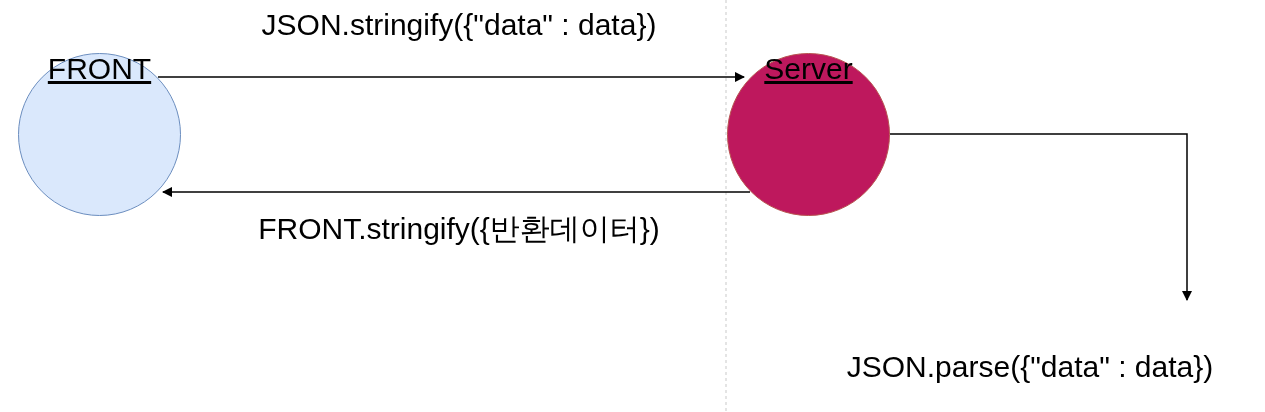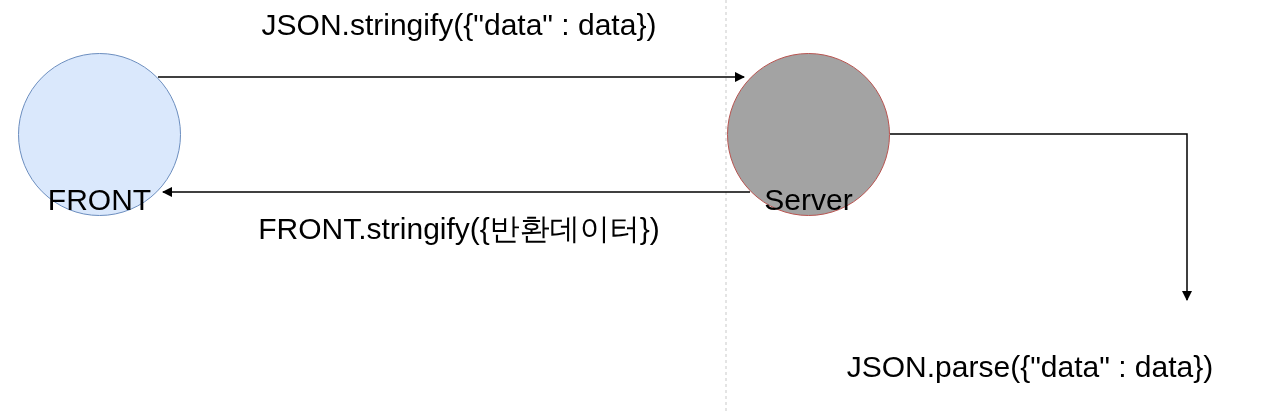--- a/index.html
+++ b/index.html
@@ -32,36 +32,37 @@
     stroke-width: 1.5;
     fill: none;
   }
   .node {
     position: absolute;
     width: 163px;
     height: 163px;
     border-radius: 50%;
     box-sizing: border-box;
     display: flex;
-    align-items: flex-end;
+    align-items: flex-start;
     justify-content: center;
     font-size: 30px;
     line-height: 1;
     white-space: nowrap;
+    text-decoration: underline;
   }
   .node-front {
     left: 18px;
     top: 53px;
     background: #dae8fc;
     border: 1px solid #6c8ebf;
   }
   .node-server {
     left: 727px;
     top: 53px;
-    background: #a3a3a3;
+    background: #be185d;
     border: 1px solid #b85450;
   }
   .edge-label {
     position: absolute;
     transform: translateX(-50%);
     font-size: 30px;
     line-height: 1.2;
     white-space: nowrap;
   }
   .label-request  { left: 459px;  top: 7px;   }

